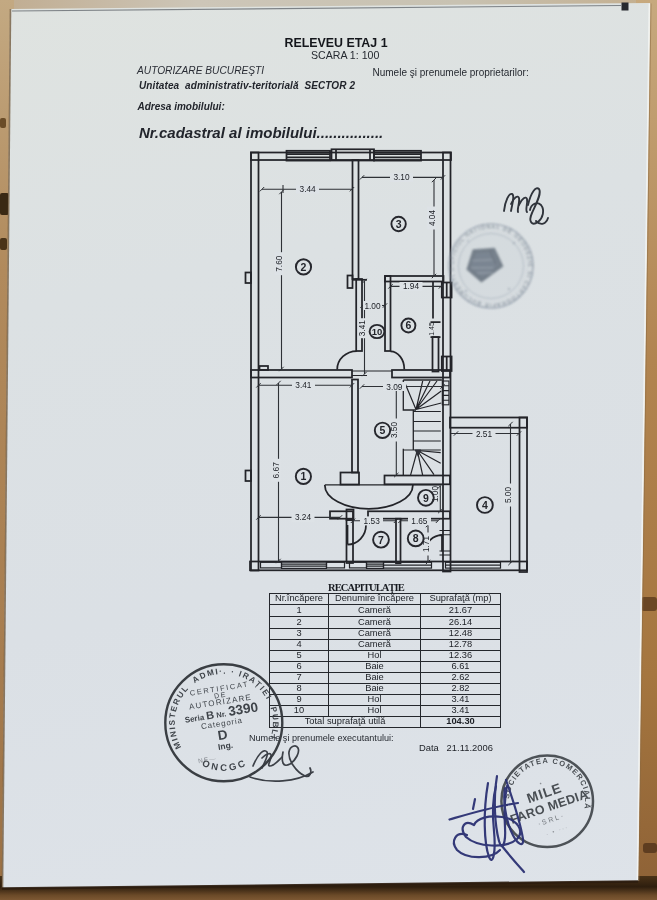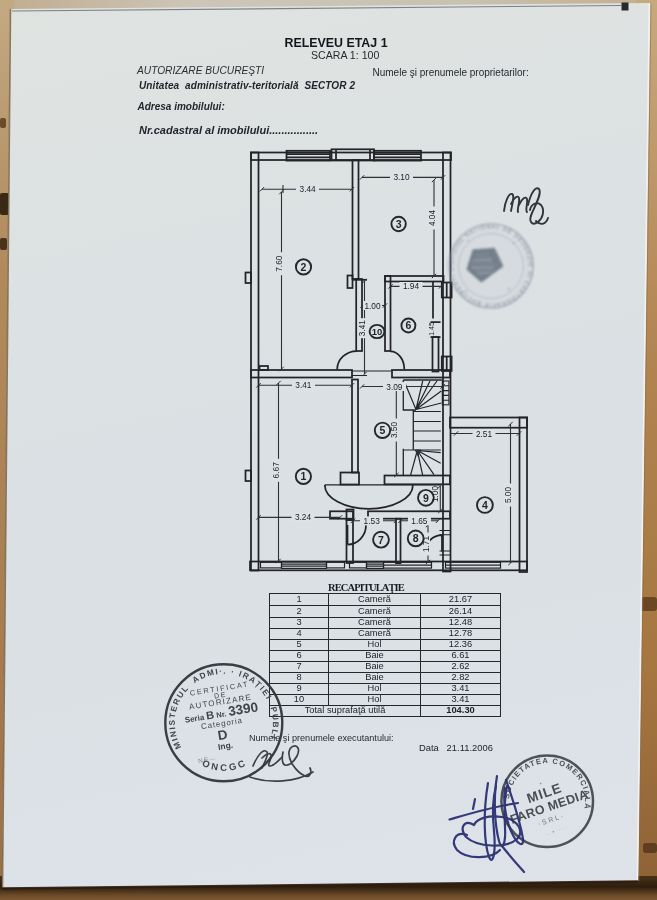--- a/index.html
+++ b/index.html
@@ -40,32 +40,37 @@
   <div class="txt" style="left:311px;top:49px;width:64px;font-size:10.6px;color:#262a31;text-align:center;">SCARA 1: 100</div>
 
   <div class="txt" style="left:137px;top:64.5px;font-size:10.2px;font-style:italic;color:#2a2d35;">AUTORIZARE BUCUREŞTI</div>
 
   <div class="txt" style="left:139px;top:80px;font-size:10px;letter-spacing:0.1px;font-style:italic;font-weight:bold;color:#22252c;">Unitatea&nbsp; administrativ-teritorială&nbsp; SECTOR 2</div>
 
   <div class="txt" style="left:372.5px;top:67px;font-size:10px;color:#262a31;">Numele şi prenumele proprietarilor:</div>
 
   <div class="txt" style="left:137.5px;top:101px;font-size:10px;font-style:italic;font-weight:bold;color:#22252c;">Adresa imobilului:</div>
 
-  <div class="txt" style="left:139px;top:123.5px;font-size:11px;font-style:italic;font-weight:bold;color:#22252c;">Nr.cadastral al imobilului................</div>
+  <div class="txt" style="left:139px;top:123.5px;font-size:15px;font-style:italic;font-weight:bold;color:#22252c;">Nr.cadastral al imobilului................</div>
 
   <div class="txt" style="left:296px;top:581.5px;width:140px;text-align:center;font-family:'Liberation Serif',serif;font-size:10.5px;font-weight:bold;color:#181b21;letter-spacing:-0.9px;">RECAPITULAŢIE</div>
 
   <table class="abs" style="left:269px;top:593px;width:231px;border-collapse:collapse;table-layout:fixed;font-family:'Liberation Sans',sans-serif;">
     <colgroup>
         <col style="width:59px">
         <col style="width:92px">
         <col style="width:80px">
       </colgroup>
     <tbody>
 
+    <tr style="height:11px;">
+          <td class="c">Nr.încăpere</td>
+          <td class="c">Denumire încăpere</td>
+          <td class="c">Suprafaţă (mp)</td>
+        </tr>
 
     <tr style="height:12px;">
           <td class="c">1</td>
           <td class="c">Cameră</td>
           <td class="c">21.67</td>
         </tr>
 
     <tr style="height:12px;">
           <td class="c">2</td>
           <td class="c">Cameră</td>

